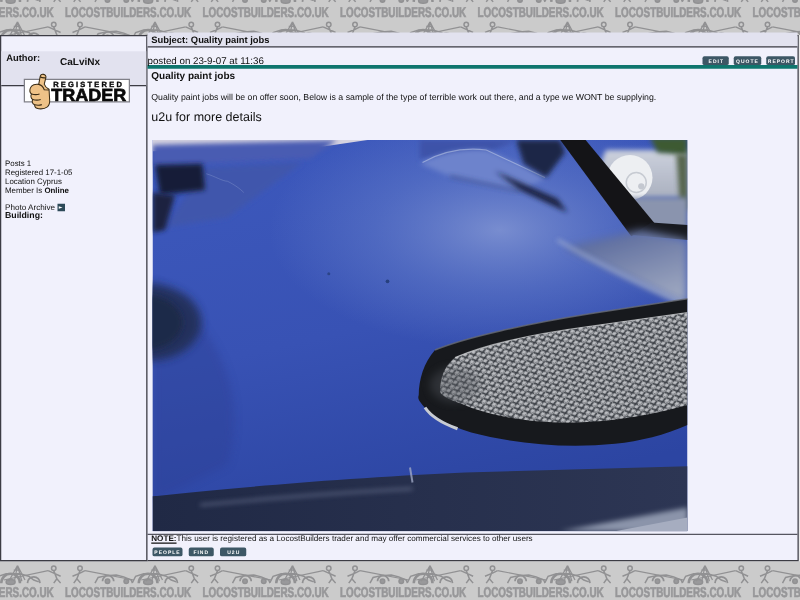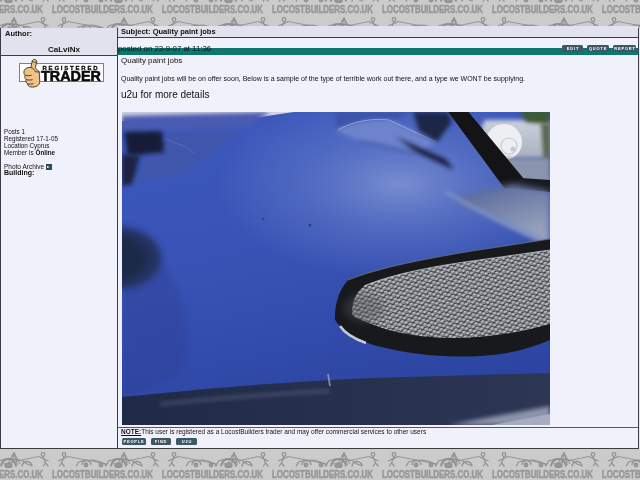--- a/index.html
+++ b/index.html
@@ -2,34 +2,34 @@
 <html><head><meta charset="utf-8"><style>
 html,body{margin:0;padding:0;}
 body{width:640px;height:480px;overflow:hidden;background:#e8e8e8;font-family:"Liberation Sans",sans-serif;position:relative;}
 .abs{position:absolute;}
 .banner{left:0;width:640px;background:#cbcbcb;overflow:hidden;}
 #bt{top:0;height:28px;}
 #bb{top:449px;height:31px;}
 #tbl{top:28px;left:0;width:639px;height:421px;background:#f1f1fc;border:1px solid #3c3c44;box-sizing:border-box;}
 #leftcol{top:28px;left:0;width:118px;height:421px;box-sizing:border-box;border:1px solid #3c3c44;background:#f1f1fc;}
 .hdr{background:#e2e2ef;border-bottom:1px solid #3c3c44;font-size:7.5px;font-weight:bold;color:#111;box-sizing:border-box;}
-#hdrL{top:28px;left:1px;width:116px;height:28px;padding:1px 0 0 4px;}
+#hdrL{top:41px;left:1px;width:116px;height:28px;padding:1px 0 0 4px;}
 #hdrR{top:26px;left:118px;width:520px;height:12px;padding:1px 0 0 3px;}
 #rightcol{top:29px;left:117px;width:520px;height:419px;box-sizing:border-box;border-left:1px solid #3c3c44;background:#f1f1fc;}
-#posted{top:41px;left:118px;width:520px;height:14px;box-sizing:border-box;border-bottom:7px solid #0f766e;font-size:7.5px;color:#111;}
+#posted{top:41px;left:118px;width:520px;height:14px;box-sizing:border-box;border-bottom:3px solid #0f766e;font-size:7.5px;color:#111;}
 #posted .txt{position:absolute;left:0px;top:3px;font-size:7.8px;}
 .btn{position:absolute;background:#3d5765;color:#fff;border-radius:1.5px;height:7px;overflow:hidden;}
 .btn span{display:block;font-size:8px;font-weight:bold;letter-spacing:1.6px;text-align:center;line-height:14px;width:200%;margin-left:-50%;transform:scale(0.5);transform-origin:50% 50%;margin-top:-3.5px;}
 #noteline{top:427px;left:118px;width:520px;height:1px;background:#55555f;}
 #note{top:428px;left:121px;width:510px;font-size:6.5px;color:#111;}
 #calvinx{top:45px;left:4px;font-size:8px;font-weight:bold;color:#111;margin-left:44px;}
 #authinfo{top:128px;left:4px;font-size:6.3px;line-height:7.05px;color:#111;}
 #photoarc{top:163px;left:4px;font-size:6.5px;color:#111;}
 #building{top:169px;left:4px;font-size:7px;font-weight:bold;color:#111;}
-#ptitle{top:56px;left:121px;font-size:8px;font-weight:normal;color:#111;}
+#ptitle{top:56px;left:121px;font-size:8px;font-weight:bold;color:#111;}
 #ppara{top:75px;left:121px;font-size:7px;color:#111;}
 #pu2u{top:89px;left:121px;font-size:10px;color:#111;}
 #photo{top:112px;left:122px;width:428px;height:313px;}
 </style></head>
 <body>
 <div class="abs banner" id="bt">
 <svg width="640" height="28">
 <defs>
 <g id="art" fill="none" stroke="#919193" stroke-width="1.2">
   <circle cx="9" cy="3.5" r="1.8"></circle>

